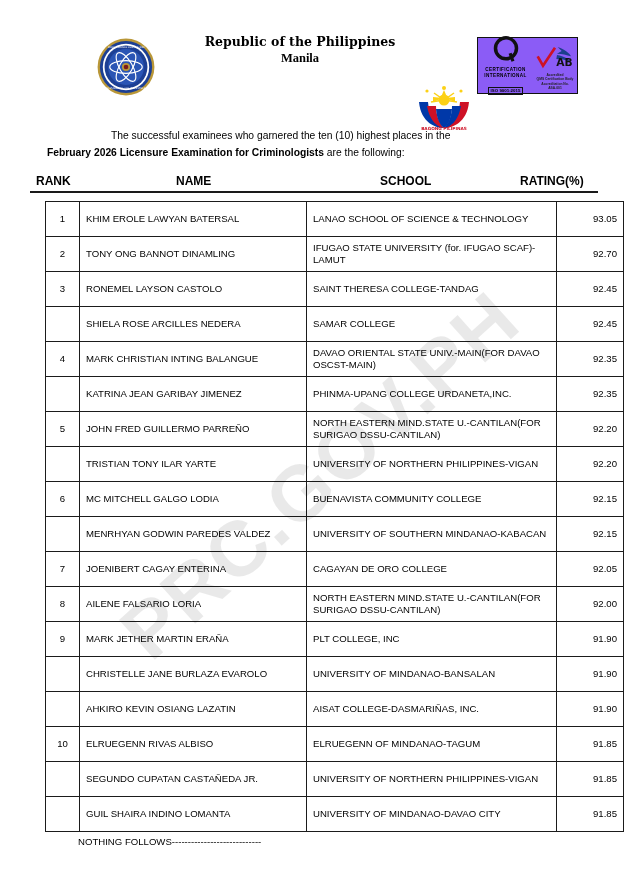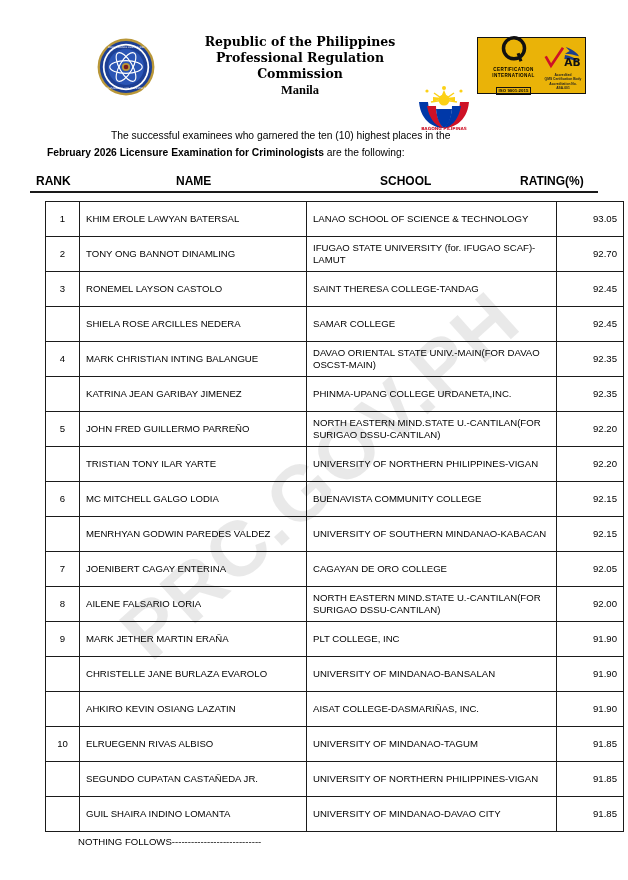--- a/index.html
+++ b/index.html
@@ -82,24 +82,23 @@
     width: 56px;
     height: 50px;
   }
   .cert-box {
     position: absolute;
     left: 477px;
     top: 3px;
     width: 99px;
     height: 55px;
     border: 1.5px solid #111;
-    background: #eab308;
+    background: #8b5cf6;
     display: flex;
     align-items: center;
-    padding-left: 8px;
   }
   .cert-left {
     width: 55px;
     text-align: center;
     border-right: 0px;
   }
   .cert-o {
     width: 28px; height: 28px;
     margin: 1px auto 0 auto;
   }
@@ -228,21 +227,20 @@
         <circle cx="50" cy="50" r="4" fill="#7c1a1a"></circle>
         <g fill="#ffffff" font-size="5" font-family="DejaVu Sans, sans-serif">
           <text x="50" y="17" text-anchor="middle" font-size="4.4">PROFESSIONAL REGULATION</text>
           <text x="50" y="88" text-anchor="middle" font-size="4.4">REPUBLIC OF THE PHILIPPINES</text>
         </g>
       </svg>
     </span>
 
     <div class="lh-title">
       <div class="lh-line1">Republic of the Philippines</div>
-      <div class="lh-line2">Professional Regulation Commission</div>
       <div class="lh-line3">Manila</div>
     </div>
 
     <span class="bp-logo">
       <svg viewBox="0 0 112 100" width="56" height="50" aria-hidden="true">
         <g fill="#fcd116">
           <circle cx="56" cy="16" r="4"></circle>
           <circle cx="22" cy="22" r="3.2"></circle>
           <circle cx="90" cy="22" r="3.2"></circle>
           <path d="M56 20 L62 34 L56 46 L50 34 Z"></path>
@@ -400,21 +398,21 @@
           </tr>
           <tr>
             <td class="c-rank"></td>
             <td class="c-name">AHKIRO KEVIN OSIANG  LAZATIN</td>
             <td class="c-school">AISAT COLLEGE-DASMARIÑAS, INC.</td>
             <td class="c-rating">91.90</td>
           </tr>
           <tr>
             <td class="c-rank">10</td>
             <td class="c-name">ELRUEGENN RIVAS  ALBISO</td>
-            <td class="c-school">UNIVERSITY OF MINDANAO-TAGUM</td>
+            <td class="c-school">ELRUEGENN OF MINDANAO-TAGUM</td>
             <td class="c-rating">91.85</td>
           </tr>
           <tr>
             <td class="c-rank"></td>
             <td class="c-name">SEGUNDO CUPATAN  CASTAÑEDA JR.</td>
             <td class="c-school">UNIVERSITY OF NORTHERN PHILIPPINES-VIGAN</td>
             <td class="c-rating">91.85</td>
           </tr>
           <tr>
             <td class="c-rank"></td>

